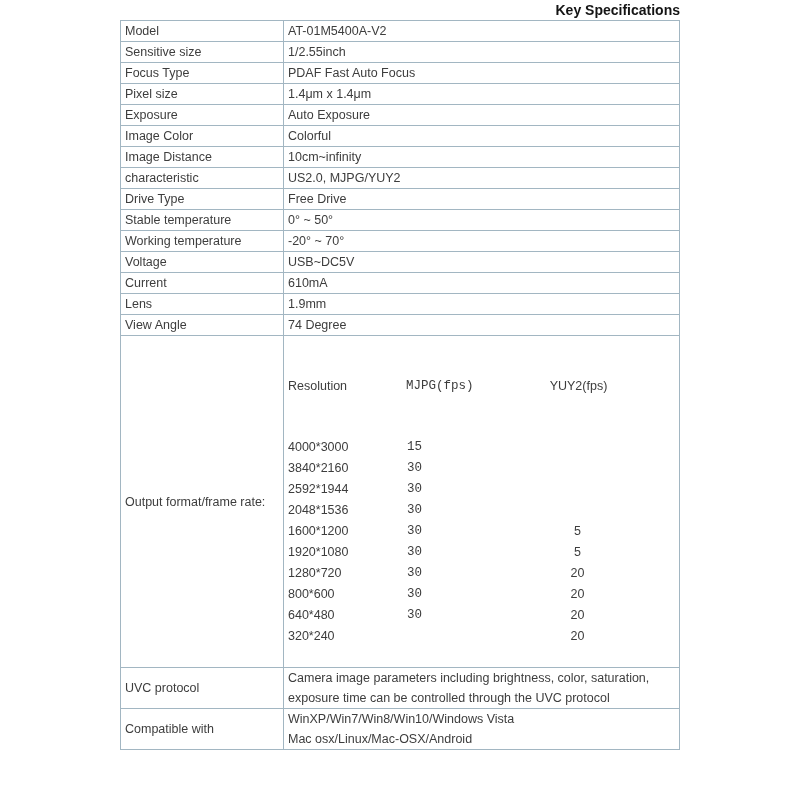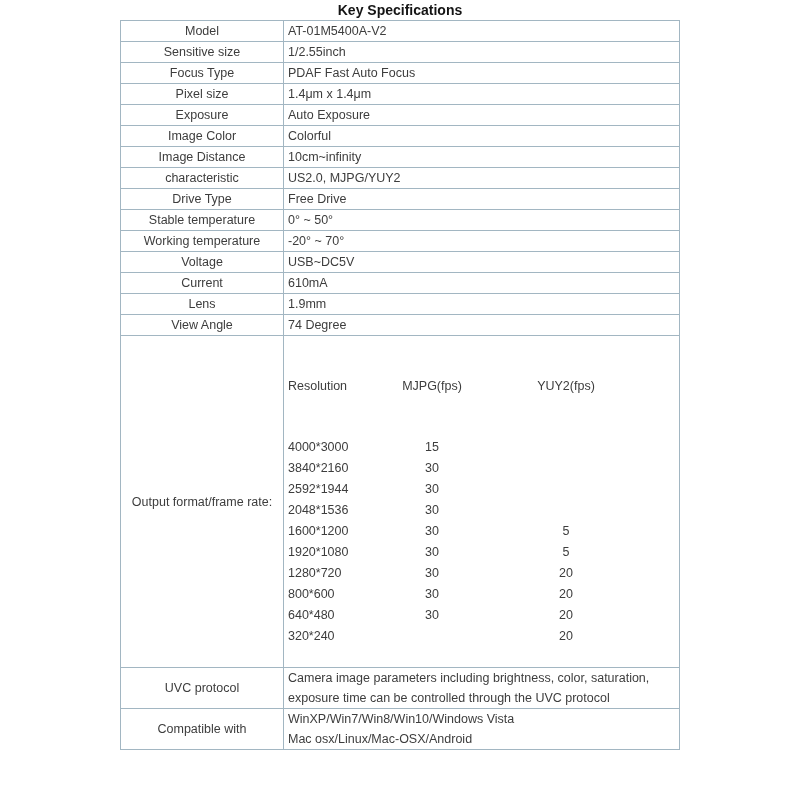--- a/index.html
+++ b/index.html
@@ -3,41 +3,41 @@
 <meta charset="utf-8">
 <style>
   html,body{margin:0;padding:0;}
   body{
     width:800px;height:800px;background:#ffffff;
     font-family:"Liberation Sans",sans-serif;color:#3d3d3d;
     -webkit-font-smoothing:antialiased;
   }
   .page{width:560px;margin:0 auto;}
   .title{
-    text-align:center;font-weight:bold;font-size:14px;color:#141414;
+    text-align:right;font-weight:bold;font-size:14px;color:#141414;
     line-height:20px;height:20px;
   }
   table.spec{
     border-collapse:collapse;width:560px;table-layout:fixed;
   }
   table.spec td{
     border:1px solid #a2b6c2;
     font-size:12.5px;
     padding:0 4px;
     vertical-align:middle;
     line-height:20px;
     height:20px;
     overflow:hidden;
   }
-  td.label{color:#3d3d3d;text-align:center;}
+  td.label{color:#3d3d3d;}
   td.value{white-space:pre-line;}
   td.framerate-cell{padding:0 4px;}
-  .fr-row{display:flex;line-height:21px;height:21px;}
+  .fr-row{display:flex;line-height:21px;height:21px;gap:12px;}
   .fr-row .c1{width:112px;text-align:left;}
-  .fr-row .c2{width:64px;text-align:center;}
+  .fr-row .c2{width:64px;text-align:left;font-family:Liberation Mono, monospace;}
   .fr-row .c3{width:204px;text-align:center;}
 </style>
 </head>
 <body>
 
 <div class="page">
   <div class="title">Key Specifications</div>
 
   <table class="spec">
     <colgroup>

